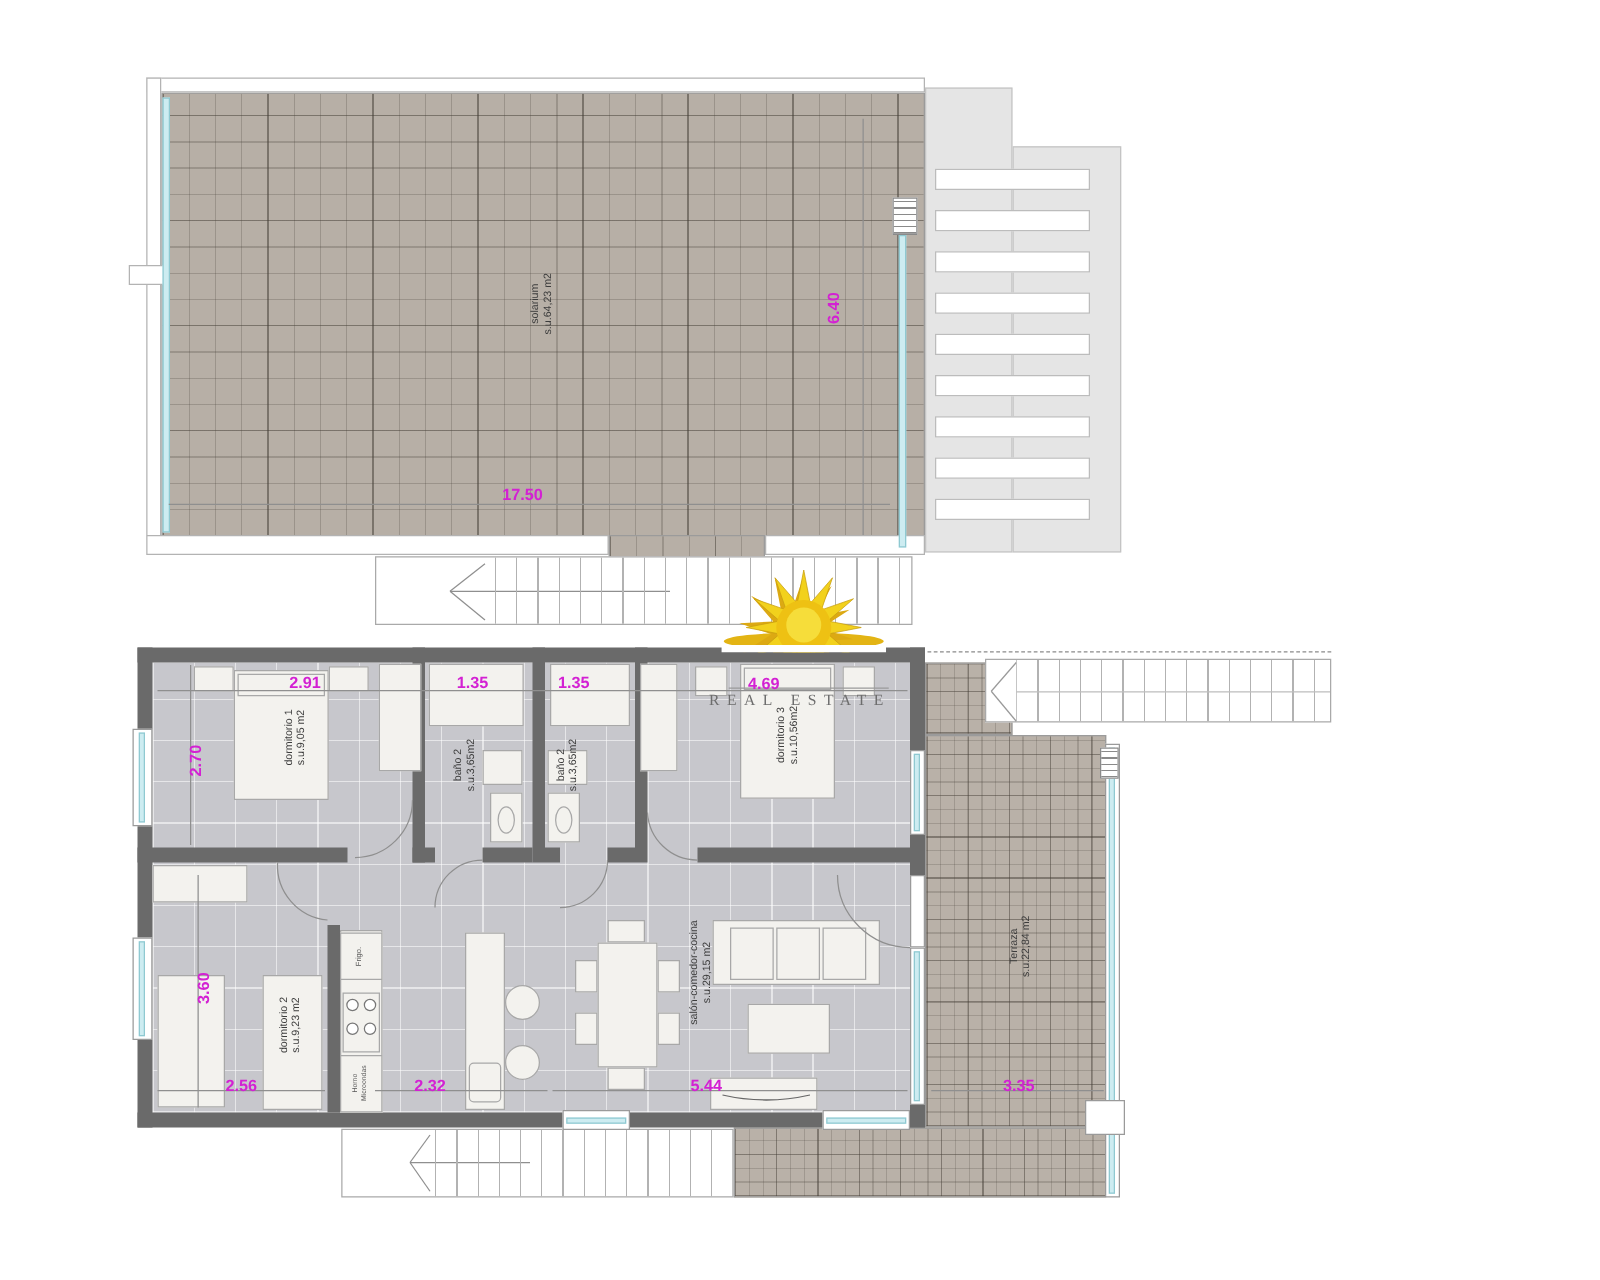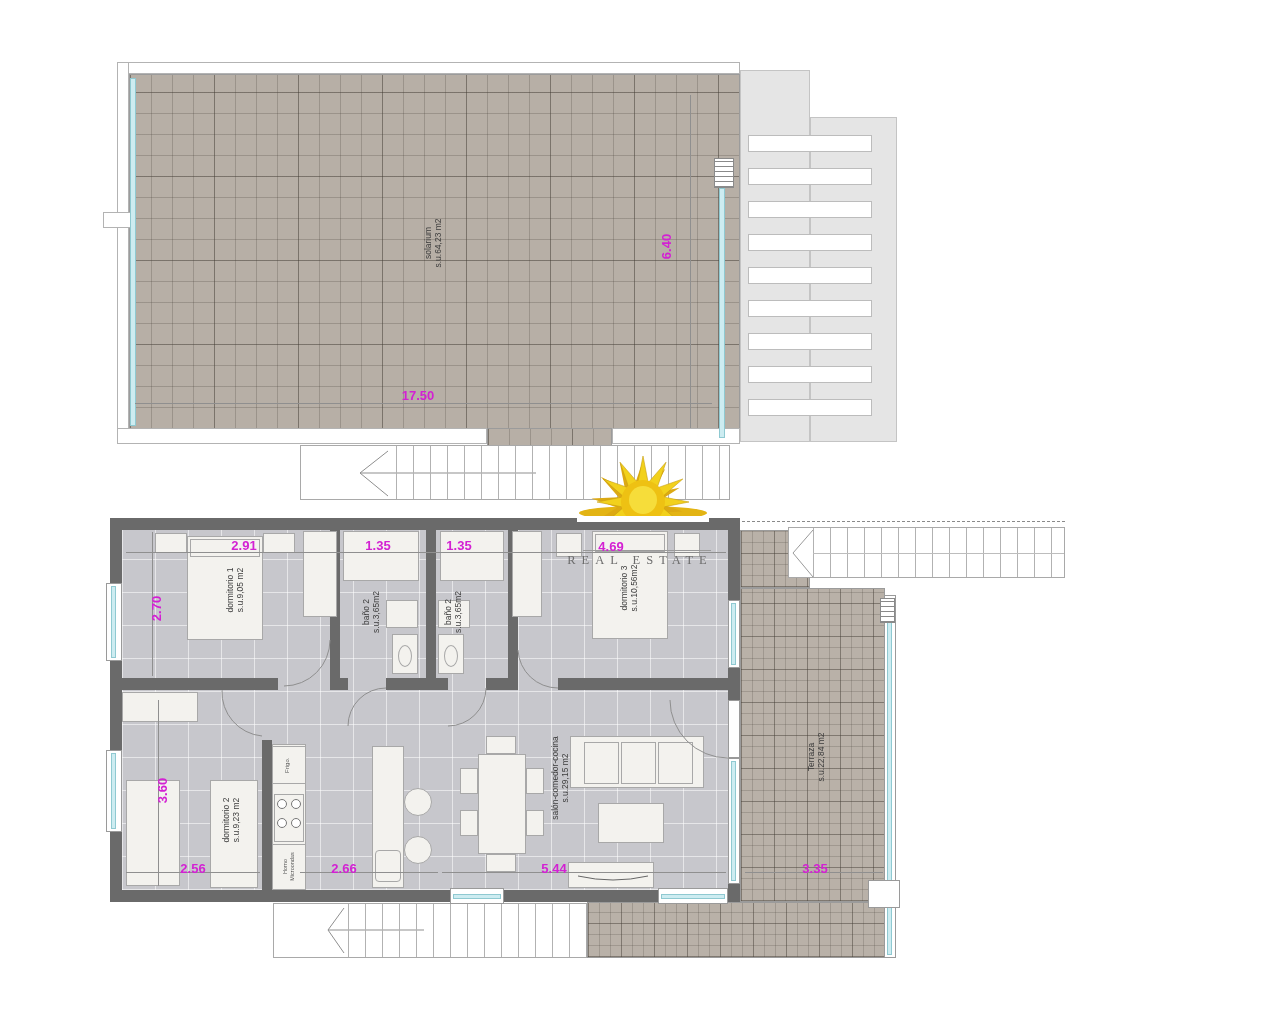--- a/index.html
+++ b/index.html
@@ -311,17 +311,17 @@
   <div class="dim" style="left:350px;top:538px;width:56px;">1.35</div>
   <div class="dim" style="left:431px;top:538px;width:56px;">1.35</div>
   <div class="dim" style="left:583px;top:539px;width:56px;">4.69</div>
   <div class="dimr" style="left:137px;top:588px;width:40px;height:40px;">
     <span>2.70</span>
   </div>
   <div class="dimr" style="left:143px;top:770px;width:40px;height:40px;">
     <span>3.60</span>
   </div>
   <div class="dim" style="left:165px;top:861px;width:56px;">2.56</div>
-  <div class="dim" style="left:316px;top:861px;width:56px;">2.66</div>
-  <div class="dim" style="left:526px;top:861px;width:56px;">5.44</div>
+  <div class="dim" style="left:316px;top:861px;width:56px;">2.32</div>
+  <div class="dim" style="left:537px;top:861px;width:56px;">5.44</div>
   <div class="dim" style="left:787px;top:861px;width:56px;">3.35</div>
 
 </div>
 
 </body></html>

